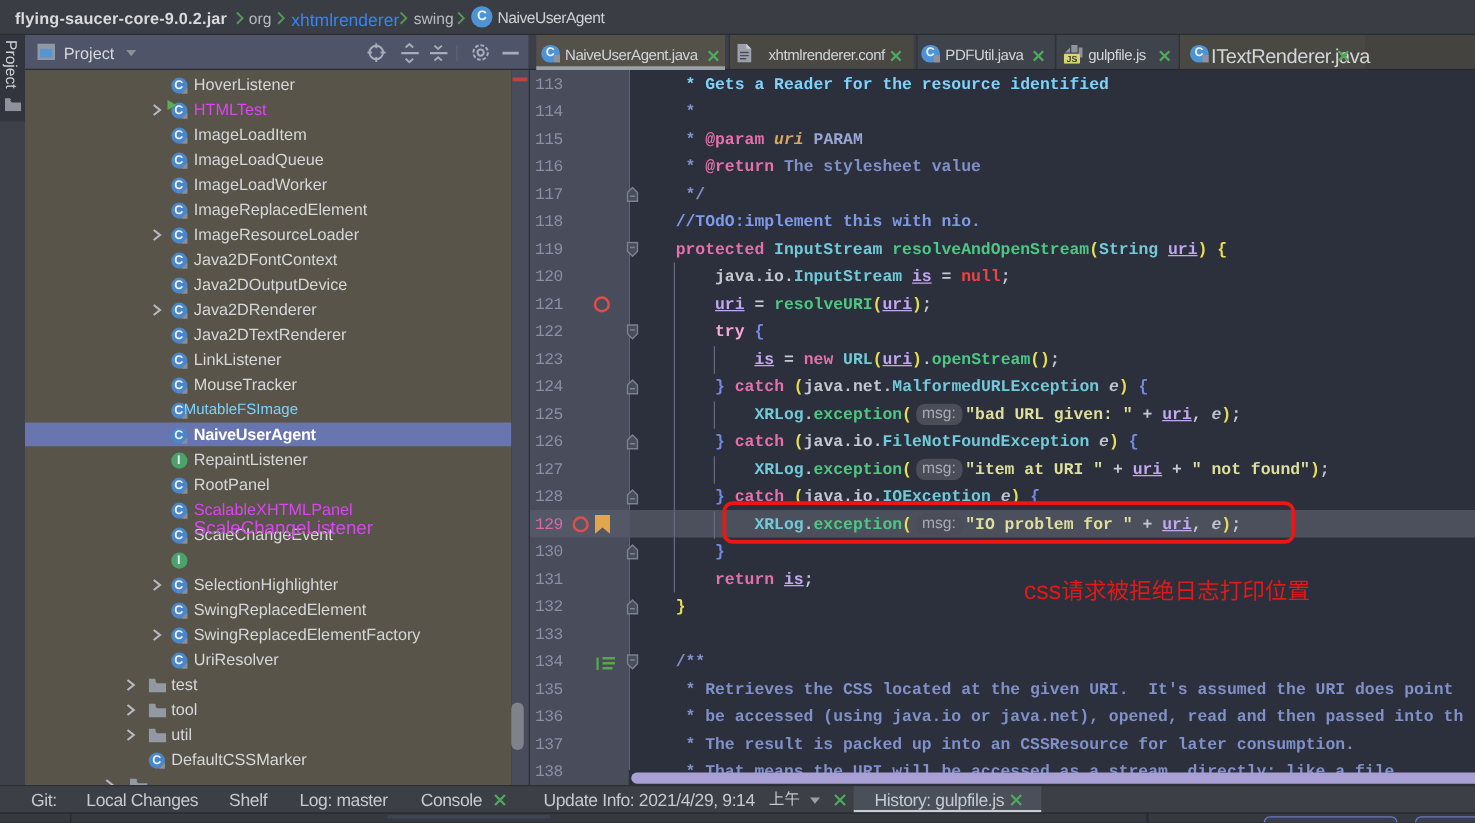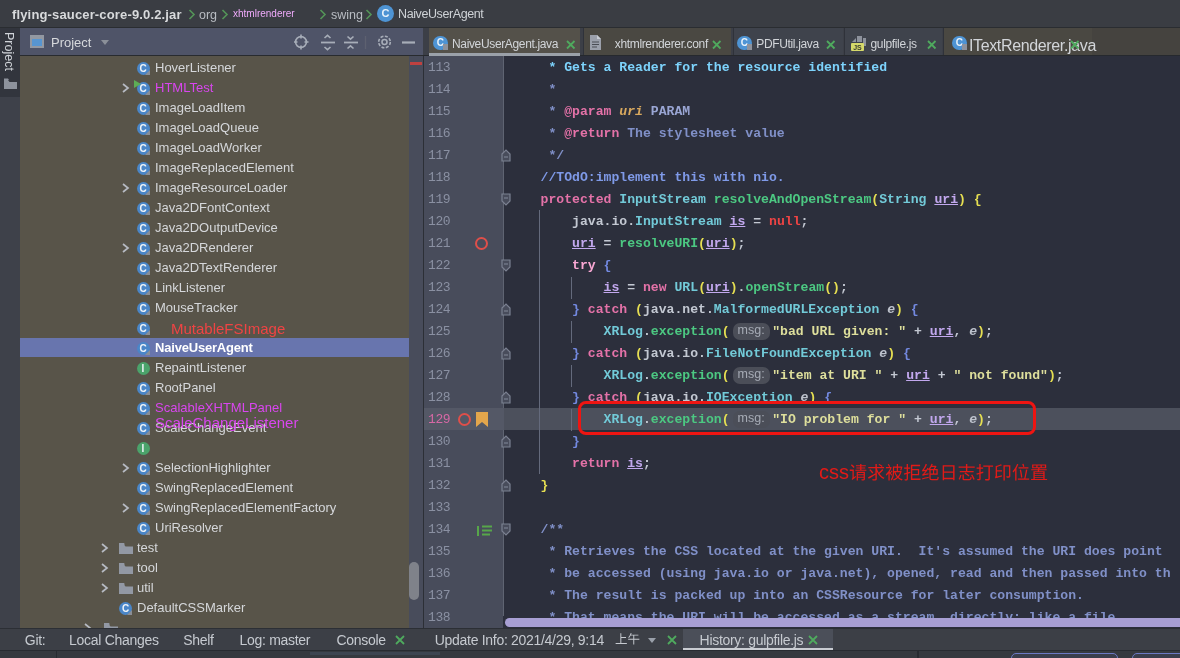--- a/index.html
+++ b/index.html
@@ -7,21 +7,21 @@
 </style></head><body>
 <div class="a" style="left:0;top:0;width:1180px;height:28px;background:#3a3d43;border-bottom:1px solid #2a2d31"></div>
 <div class="a" style="left:12px;top:7px;font-size:13px;font-weight:bold;color:#d8dadc;letter-spacing:0.15px">flying-saucer-core-9.0.2.jar</div>
 <svg class="a" style="left:188px;top:9px" width="8" height="11">
     <path d="M1.5 1 L6 5.5 L1.5 10" stroke="#549558" stroke-width="1.6" fill="none"></path>
   </svg>
 <div class="a" style="left:199px;top:8px;font-size:12.5px;color:#b9bdc3">org</div>
 <svg class="a" style="left:221px;top:9px" width="8" height="11">
     <path d="M1.5 1 L6 5.5 L1.5 10" stroke="#549558" stroke-width="1.6" fill="none"></path>
   </svg>
-<div class="a" style="left:233px;top:8px;font-size:10px;color:#f0abfc">xhtmlrenderer</div>
+<div class="a" style="left:233px;top:8px;font-size:14px;color:#3b82f6">xhtmlrenderer</div>
 <svg class="a" style="left:319px;top:9px" width="8" height="11">
     <path d="M1.5 1 L6 5.5 L1.5 10" stroke="#549558" stroke-width="1.6" fill="none"></path>
   </svg>
 <div class="a" style="left:331px;top:8px;font-size:12.5px;color:#b9bdc3">swing</div>
 <svg class="a" style="left:365px;top:9px" width="8" height="11">
     <path d="M1.5 1 L6 5.5 L1.5 10" stroke="#549558" stroke-width="1.6" fill="none"></path>
   </svg>
 <div class="a" style="left:377px;top:5px;width:17px;height:17px;border-radius:50%;background:#4e94d4;color:#e8f2fa;font-size:11px;font-weight:bold;text-align:center;line-height:17px">C</div>
 <div class="a" style="left:398px;top:7px;font-size:12.5px;color:#ced2d6;letter-spacing:-0.4px">NaiveUserAgent</div>
 <div class="a" style="left:0;top:28px;width:20px;height:600px;background:#3e414a"></div>
@@ -151,21 +151,21 @@
 <div class="a" style="left:144.5px;top:269.5px;width:0;height:0;border-left:5px solid transparent;border-bottom:5px solid #8a8e96"></div>
 <div class="a" style="left:155px;top:260px;font-size:13px;color:#d5d7da">Java2DTextRenderer</div>
 <div class="a" style="left:136.5px;top:281.5px;width:13px;height:13px;border-radius:50%;background:#4a86c8;color:#eef3f8;font-size:10px;font-weight:bold;text-align:center;line-height:13px">C</div>
 <div class="a" style="left:144.5px;top:289.5px;width:0;height:0;border-left:5px solid transparent;border-bottom:5px solid #8a8e96"></div>
 <div class="a" style="left:155px;top:280px;font-size:13px;color:#d5d7da">LinkListener</div>
 <div class="a" style="left:136.5px;top:301.5px;width:13px;height:13px;border-radius:50%;background:#4a86c8;color:#eef3f8;font-size:10px;font-weight:bold;text-align:center;line-height:13px">C</div>
 <div class="a" style="left:144.5px;top:309.5px;width:0;height:0;border-left:5px solid transparent;border-bottom:5px solid #8a8e96"></div>
 <div class="a" style="left:155px;top:300px;font-size:13px;color:#d5d7da">MouseTracker</div>
 <div class="a" style="left:136.5px;top:321.5px;width:13px;height:13px;border-radius:50%;background:#4a86c8;color:#eef3f8;font-size:10px;font-weight:bold;text-align:center;line-height:13px">C</div>
 <div class="a" style="left:144.5px;top:329.5px;width:0;height:0;border-left:5px solid transparent;border-bottom:5px solid #8a8e96"></div>
-<div class="a" style="left:171px;top:320px;font-size:15px;color:#ef4444">MutableFSImage</div>
+<div class="a" style="left:147px;top:320px;font-size:12px;color:#7dd3fc">MutableFSImage</div>
 <div class="a" style="left:136.5px;top:361.5px;width:13px;height:13px;border-radius:50%;background:#4ba36b;color:#eef3f8;font-size:10px;font-weight:bold;text-align:center;line-height:13px">I</div>
 <div class="a" style="left:155px;top:360px;font-size:13px;color:#d5d7da">RepaintListener</div>
 <div class="a" style="left:136.5px;top:381.5px;width:13px;height:13px;border-radius:50%;background:#4a86c8;color:#eef3f8;font-size:10px;font-weight:bold;text-align:center;line-height:13px">C</div>
 <div class="a" style="left:144.5px;top:389.5px;width:0;height:0;border-left:5px solid transparent;border-bottom:5px solid #8a8e96"></div>
 <div class="a" style="left:155px;top:380px;font-size:13px;color:#d5d7da">RootPanel</div>
 <div class="a" style="left:136.5px;top:401.5px;width:13px;height:13px;border-radius:50%;background:#4a86c8;color:#eef3f8;font-size:10px;font-weight:bold;text-align:center;line-height:13px">C</div>
 <div class="a" style="left:144.5px;top:409.5px;width:0;height:0;border-left:5px solid transparent;border-bottom:5px solid #8a8e96"></div>
 <div class="a" style="left:155px;top:400px;font-size:13px;color:#d946ef">ScalableXHTMLPanel</div>
 <div class="a" style="left:136.5px;top:421.5px;width:13px;height:13px;border-radius:50%;background:#4a86c8;color:#eef3f8;font-size:10px;font-weight:bold;text-align:center;line-height:13px">C</div>
 <div class="a" style="left:144.5px;top:429.5px;width:0;height:0;border-left:5px solid transparent;border-bottom:5px solid #8a8e96"></div>

